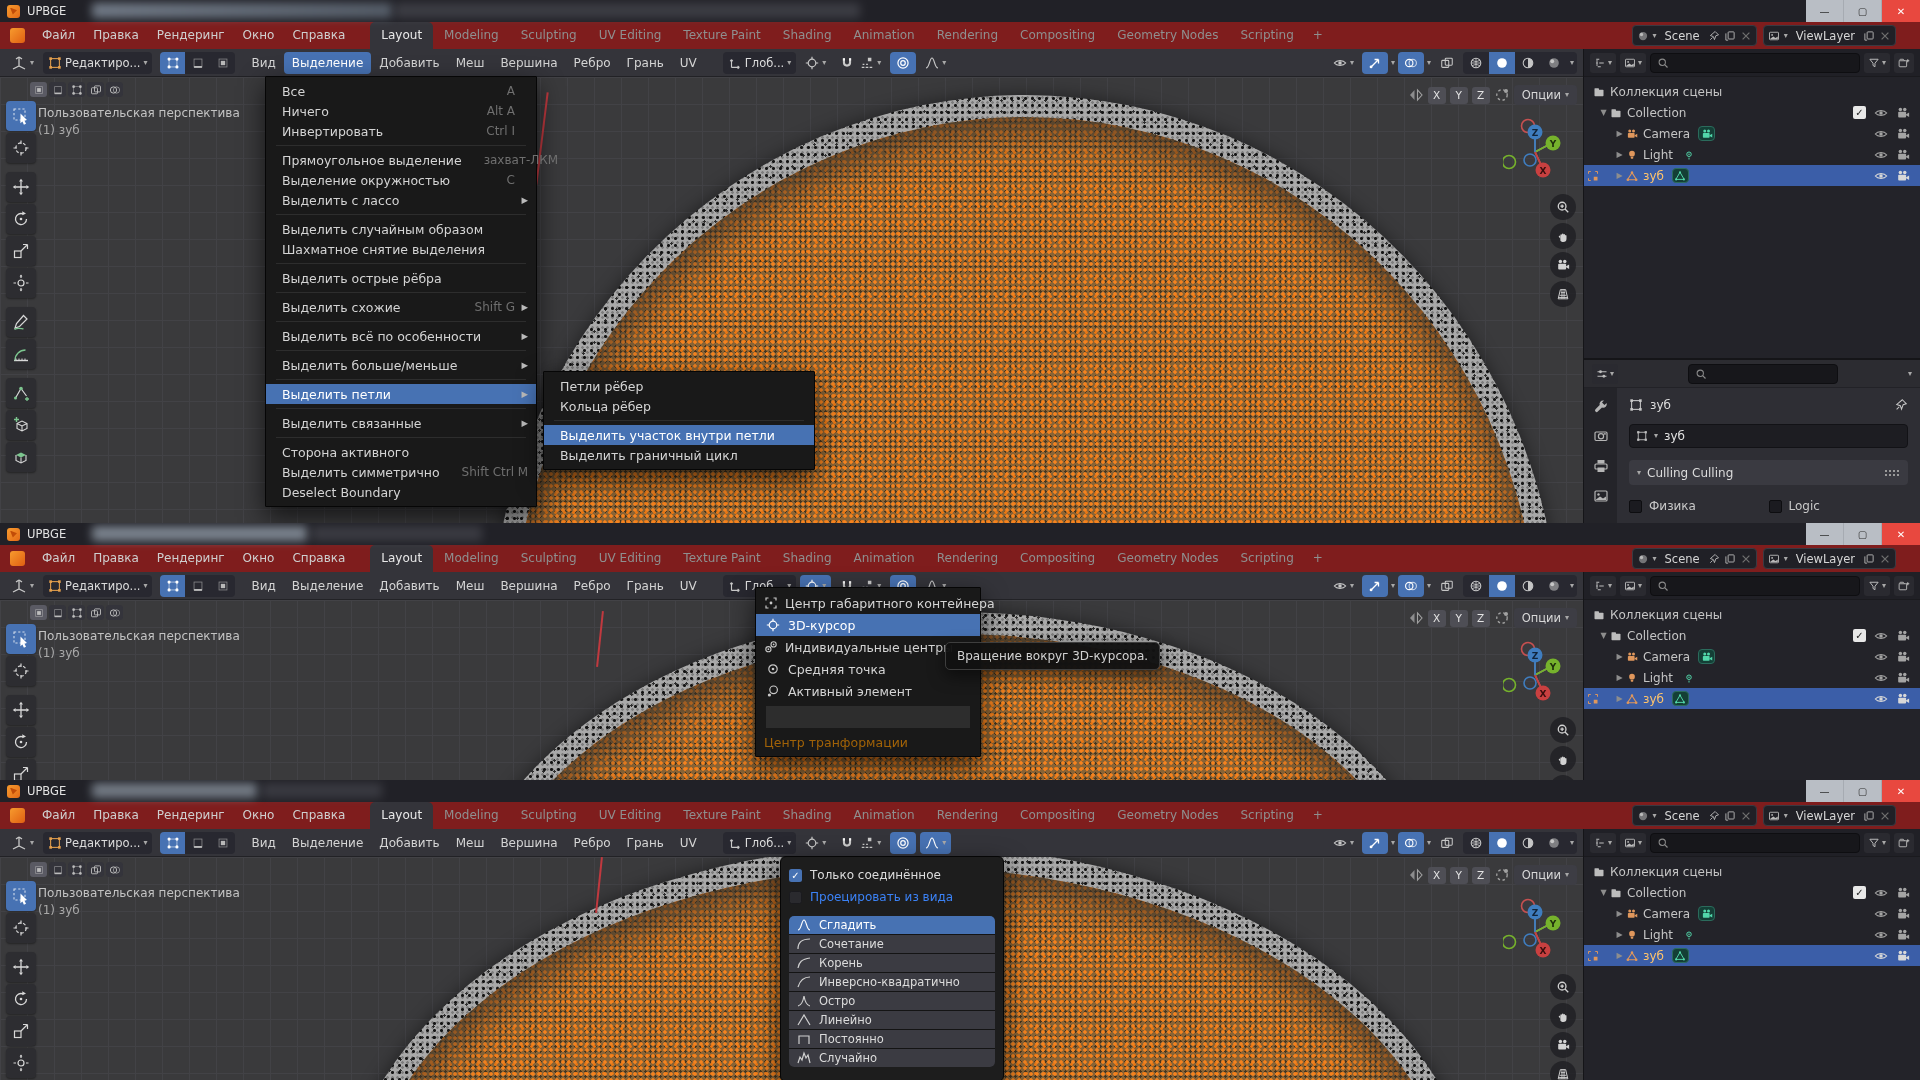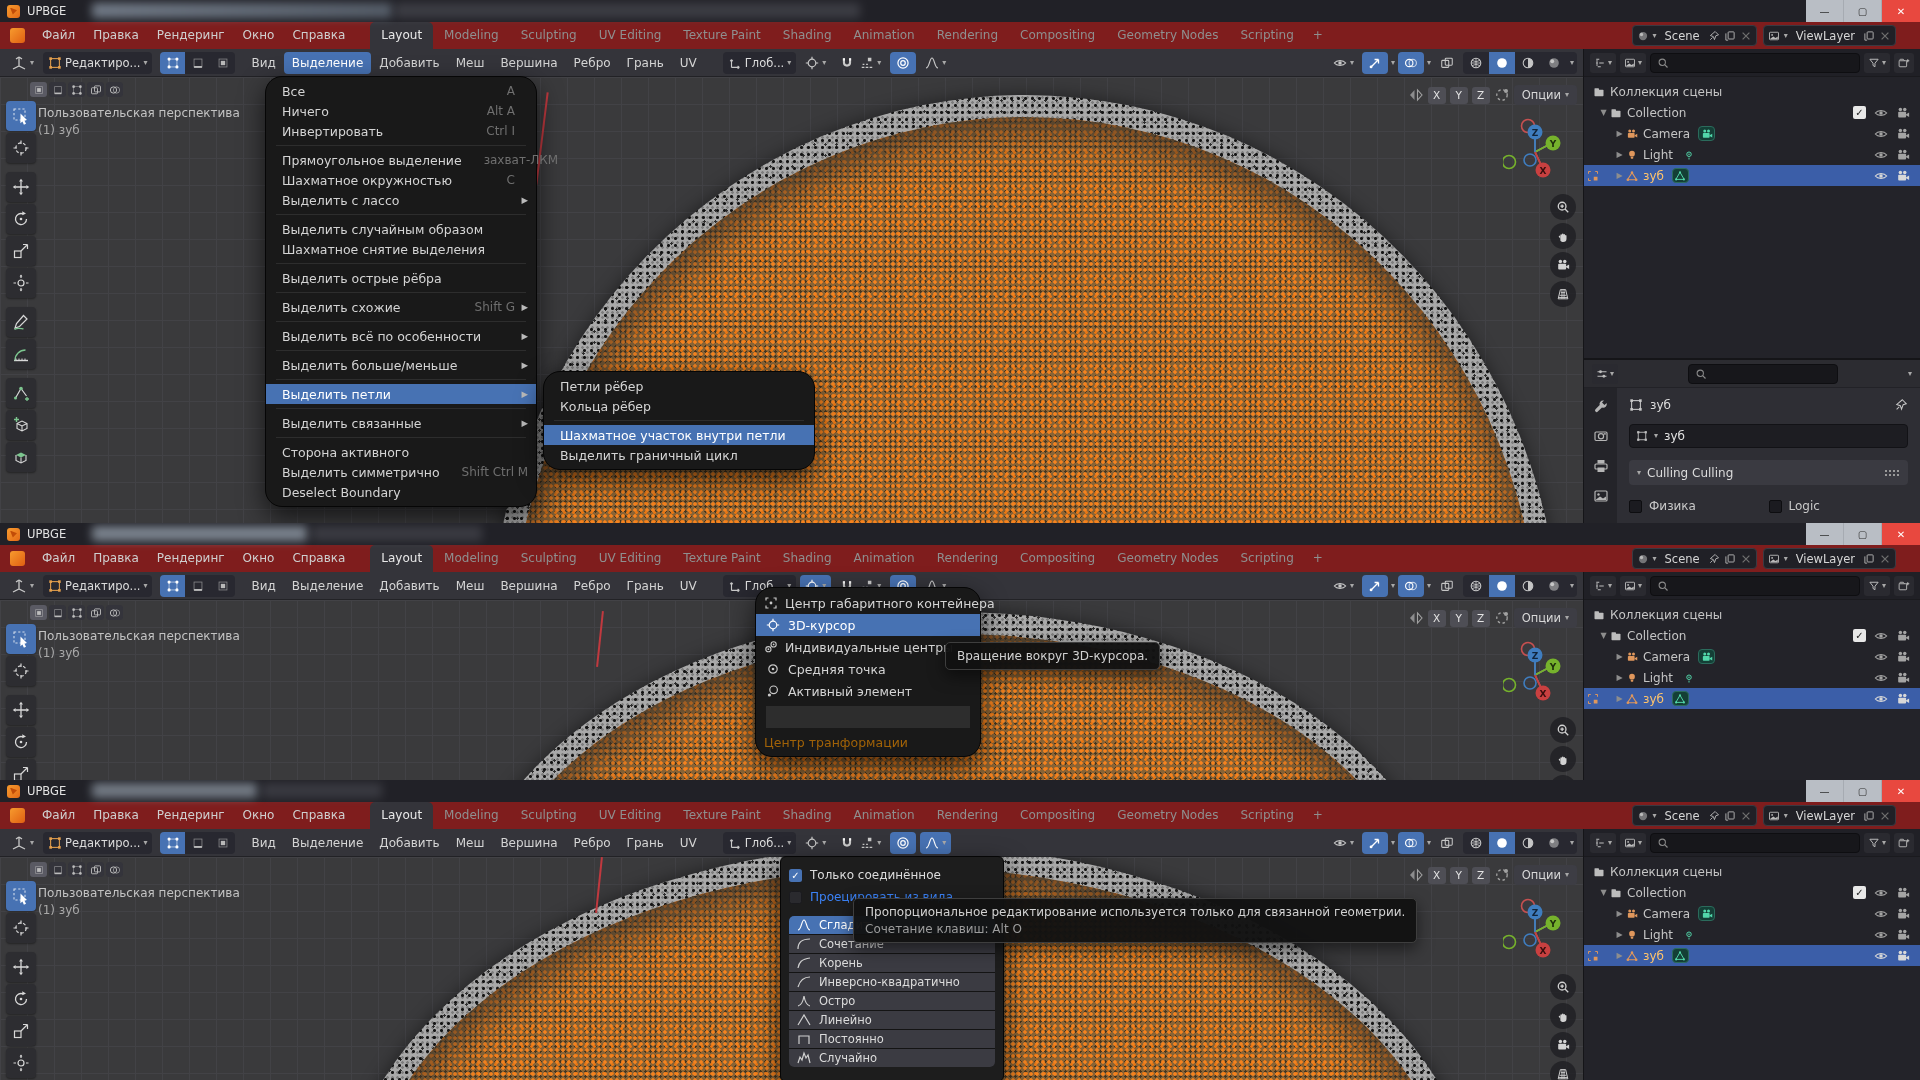--- a/index.html
+++ b/index.html
@@ -124,21 +124,21 @@
   .crumb{display:flex;align-items:center;gap:7px;font-size:12px;color:#dedede}
   .pr-pin{margin-left:auto;color:#c9c9c9;display:flex}
   .datarow{margin-top:12px;height:24px;background:#1d1d22;border:1px solid #121216;border-radius:4px;display:flex;align-items:center;gap:6px;padding:0 6px;font-size:12px;color:#e2e2e2}
   .panelrow{margin-top:12px;height:25px;background:#3a3a41;border-radius:4px;display:flex;align-items:center;gap:6px;padding:0 8px;font-size:12px;color:#dcdcdc}
   .grip{margin-left:auto;width:16px;height:8px;background-image:radial-gradient(#9a9a9a 1px,transparent 1.3px);background-size:4px 4px}
   .checkrow{margin-top:14px;display:flex;font-size:12px;color:#c9c9c9}
   .checkrow .ck{display:flex;align-items:center;gap:7px;width:50%}
   .ckbox{width:13px;height:13px;background:#1b1b20;border:1px solid #0d0d10;border-radius:2px}
 
   
-  .dmenu{position:absolute;background:#191919;border:1px solid #060606;border-radius:17px;padding:4px 0;box-shadow:0 10px 26px rgba(0,0,0,.65);z-index:40;font-size:12.5px}
+  .dmenu{position:absolute;background:#191919;border:1px solid #060606;border-radius:1px;padding:4px 0;box-shadow:0 10px 26px rgba(0,0,0,.65);z-index:40;font-size:12.5px}
   .mi{display:flex;align-items:center;height:20px;padding:0 8px 0 16px;color:#d4d4d4;white-space:nowrap}
   .mi .mi-label{flex:1;padding-right:22px}
   .mi .mi-short{color:#6f6f6f;margin-right:4px;font-size:12px}
   .mi .mi-arrow{color:#bababa;font-size:8.5px;width:9px;text-align:right;visibility:hidden}
   .mi.submenu .mi-arrow{visibility:visible}
   .mi.highlight{background:#4772b3;color:#fff}
   .mi.highlight .mi-short{color:#d4e0f5}
   .mi.sep{height:1px;background:#2d2d2d;margin:4px 10px;padding:0}
   .mi.sep *{display:none}
   .pm .mi{height:22px;padding-left:8px}
@@ -1053,21 +1053,21 @@
         
       </div>
 
       <div class="mi" data-name="box-select">
         <span class="mi-label">Прямоугольное выделение</span>
         <span class="mi-short">захват-ЛКМ</span>
         <span class="mi-arrow" data-name="submenu-arrow-icon">▶</span>
       </div>
 
       <div class="mi" data-name="circle-select">
-        <span class="mi-label">Шахматное окружностью</span>
+        <span class="mi-label">Выделение окружностью</span>
         <span class="mi-short">C</span>
         <span class="mi-arrow" data-name="submenu-arrow-icon">▶</span>
       </div>
 
       <div class="mi submenu" data-name="lasso-select">
         <span class="mi-label">Выделить с лассо</span>
         <span class="mi-short"></span>
         <span class="mi-arrow" data-name="submenu-arrow-icon">▶</span>
       </div>
 
@@ -1199,21 +1199,21 @@
         <span class="mi-arrow" data-name="submenu-arrow-icon">▶</span>
       </div>
 
       <div class="mi sep">
         
         
         
       </div>
 
       <div class="mi highlight" data-name="select-loop-inner-region">
-        <span class="mi-label">Шахматное участок внутри петли</span>
+        <span class="mi-label">Выделить участок внутри петли</span>
         <span class="mi-short"></span>
         <span class="mi-arrow" data-name="submenu-arrow-icon">▶</span>
       </div>
 
       <div class="mi" data-name="select-boundary-loop">
         <span class="mi-label">Выделить граничный цикл</span>
         <span class="mi-short"></span>
         <span class="mi-arrow" data-name="submenu-arrow-icon">▶</span>
       </div>
     </div>
@@ -2279,17 +2279,13 @@
         <div class="fo-row" data-name="falloff-random">
           <span class="fo-icon" data-name="f-random-icon">
             <svg viewBox="0 0 14 14" class="i">
               <use href="#f-random"></use>
             </svg>
           </span>
           <span>Случайно</span>
         </div>
       </div>
   </div>
-  <div class="tooltip" style="left:853px;top:118px" data-name="tooltip">
-    <div>Пропорциональное редактирование используется только для связанной геометрии.</div>
-    <div class="tl2">Сочетание клавиш: Alt O</div>
-  </div>
 </div>
 
 </body></html>

